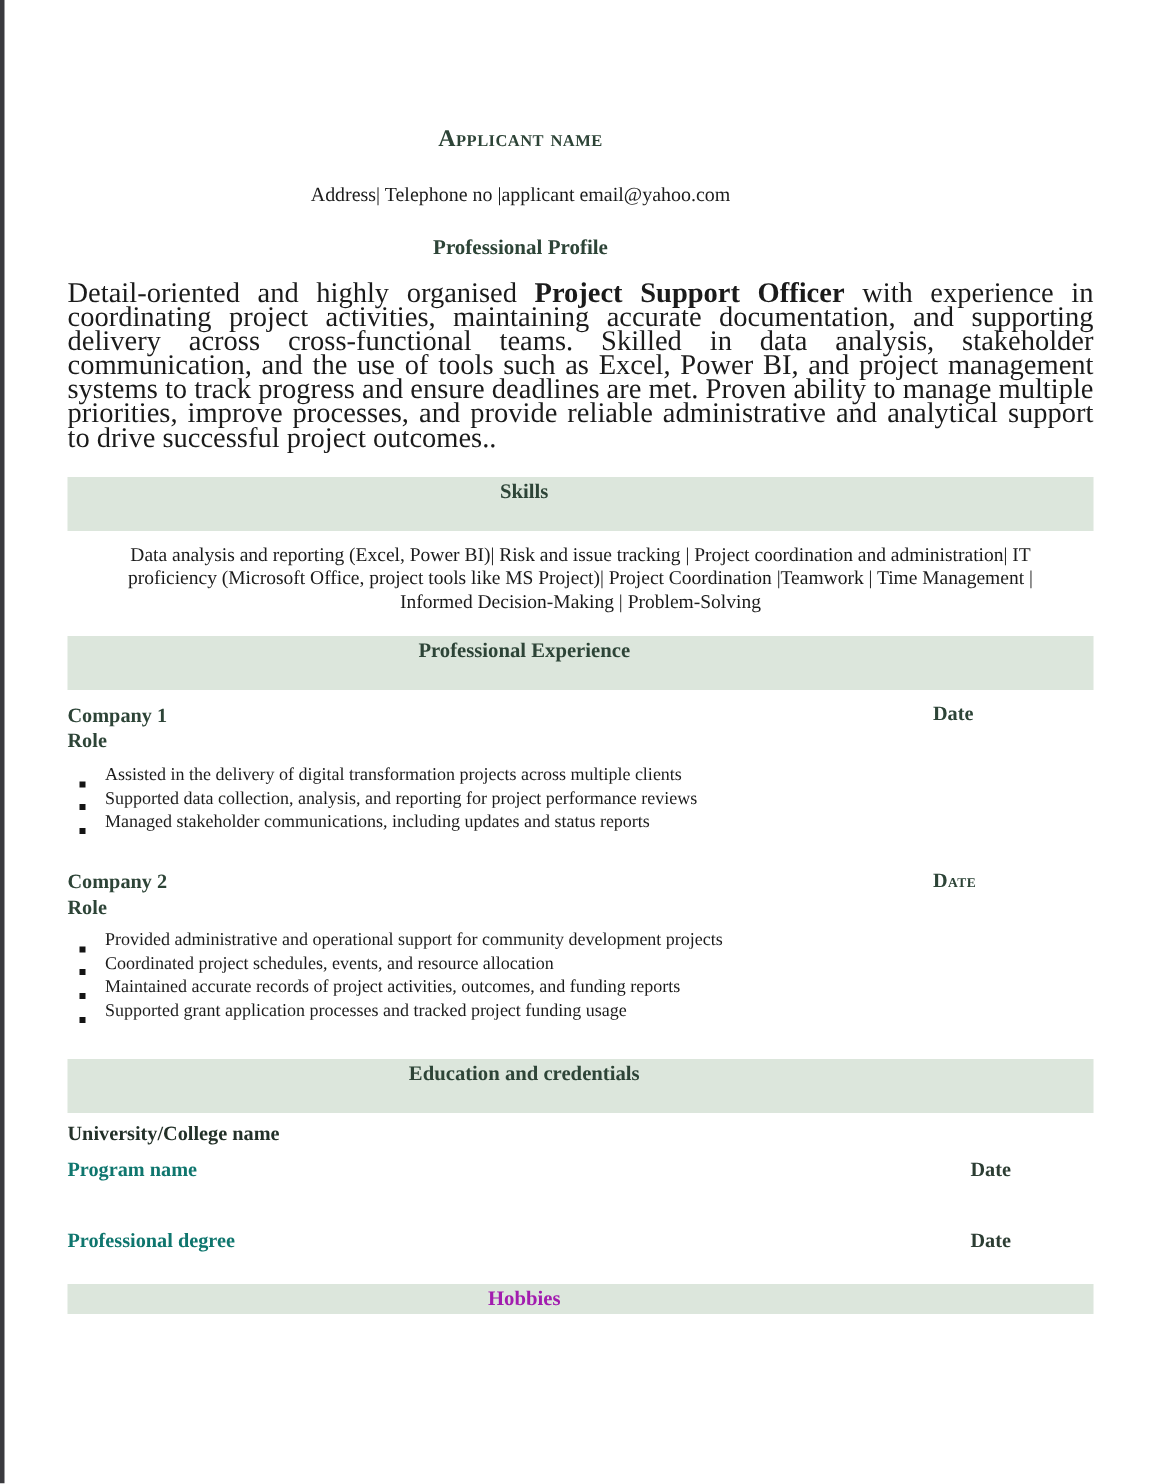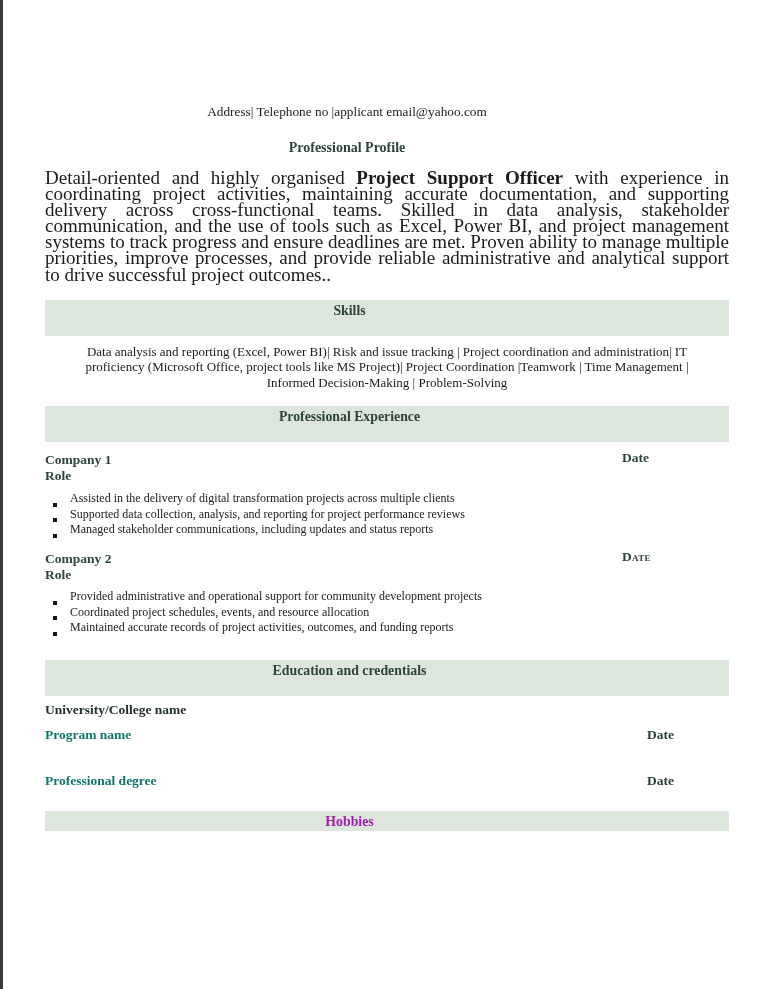--- a/index.html
+++ b/index.html
@@ -77,21 +77,21 @@
   .skills-text {
     margin-top: 8px;
     font-size: 13px;
     line-height: 15.6px;
     text-align: center;
     padding: 0 18px;
     color: var(--body-text);
   }
   .banner.exp { margin-top: 16px; }
   .job { margin-top: 8px; }
-  .job + .job { margin-top: 11px; }
+  .job + .job { margin-top: 23px; }
   .job-head { position: relative; }
   .job-company, .job-role {
     font-size: 13.5px;
     line-height: 15.5px;
     font-weight: bold;
     color: var(--accent-green);
   }
   .job-date {
     position: absolute;
     left: 577px;
@@ -150,20 +150,21 @@
     white-space: nowrap;
   }
   .banner.hobbies { margin-top: 22px; height: 20px; line-height: 20px; }
 </style>
 </head>
 <body>
 
 <div class="page">
   <div class="content">
 
+    <h1 class="name center-narrow">Applicant name</h1>
 
     <p class="contact center-narrow">Address| Telephone no |applicant email@yahoo.com</p>
 
     <h2 class="sec-heading center-narrow">Professional Profile</h2>
 
     <p class="profile-text"><span>Detail-oriented and highly organised </span><b>Project Support Officer</b><span> with experience in coordinating project activities, maintaining accurate documentation, and supporting delivery across cross-functional teams. Skilled in data analysis, stakeholder communication, and the use of tools such as Excel, Power BI, and project management systems to track progress and ensure deadlines are met. Proven ability to manage multiple priorities, improve processes, and provide reliable administrative and analytical support to drive successful project outcomes..</span></p>
 
     <div class="banner">
       <span class="banner-title">Skills</span>
     </div>
@@ -208,20 +209,24 @@
             <span>Provided administrative and operational support for community development projects</span>
           </li>
         <li>
             <span class="bullet-square"></span>
             <span>Coordinated project schedules, events, and resource allocation</span>
           </li>
         <li>
             <span class="bullet-square"></span>
             <span>Maintained accurate records of project activities, outcomes, and funding reports</span>
           </li>
+        <li>
+            <span class="bullet-square"></span>
+            <span>Supported grant application processes and tracked project funding usage</span>
+          </li>
       </ul>
     </div>
 
     <div class="banner edu">
       <span class="banner-title">Education and credentials</span>
     </div>
 
     <div class="edu-institution">University/College name</div>
 
     <div class="edu-row">

